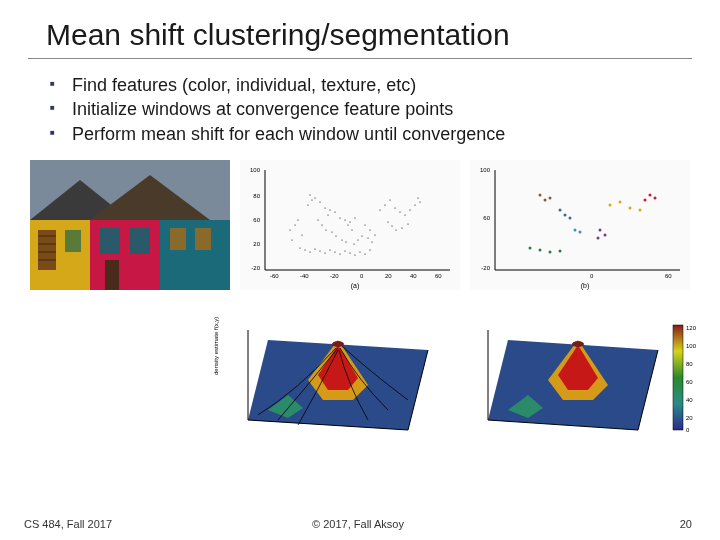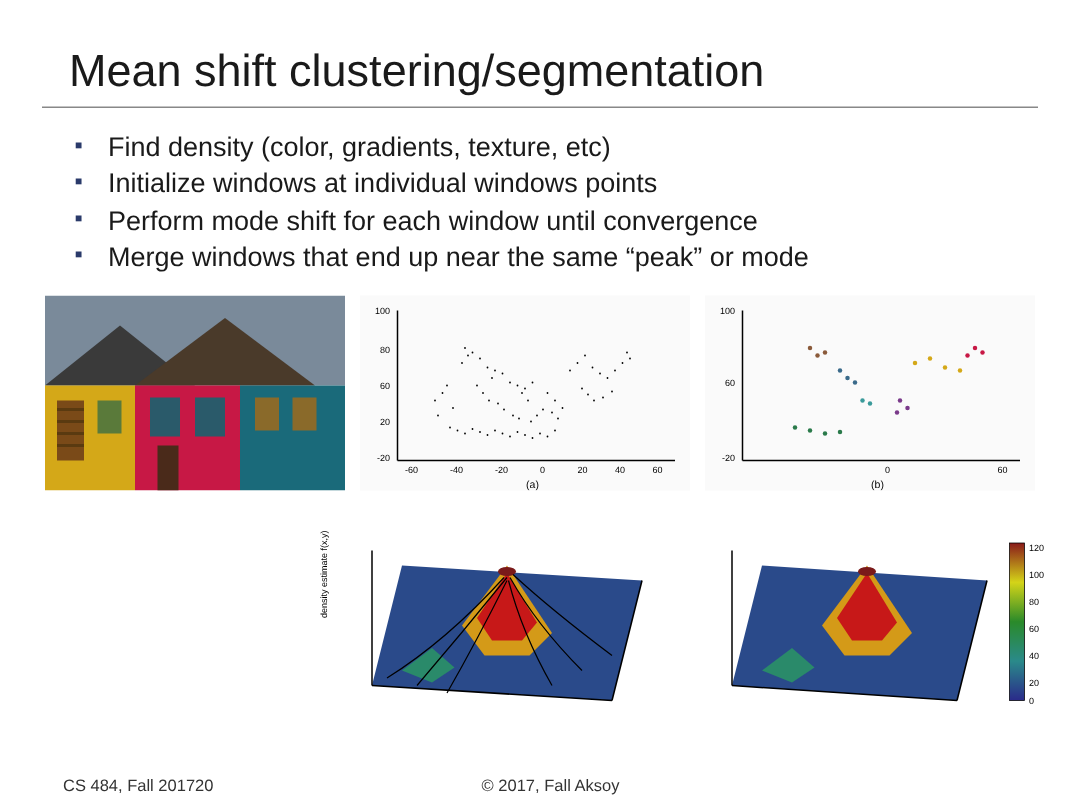--- a/index.html
+++ b/index.html
@@ -7,21 +7,21 @@
     width: 720px;
     height: 540px;
     font-family: Verdana, Arial, sans-serif;
     background: #ffffff;
     position: relative;
     overflow: hidden;
   }
   .slide {
     width: 100%;
     height: 100%;
-    padding: 31px 28px 12px 28px;
+    padding: 18px 28px 12px 28px;
     position: relative;
   }
   .title {
     font-size: 30px;
     font-weight: 400;
     color: #1a1a1a;
     margin-bottom: 6px;
     margin-left: 18px;
   }
   .rule {
@@ -57,43 +57,43 @@
   }
   .img-house { width: 200px; height: 130px; }
   .img-scatter { width: 220px; height: 130px; background: #fafafa; position: relative; }
   .img-scatter2 { width: 220px; height: 130px; background: #fafafa; position: relative; }
   .images-row2 { display: flex; gap: 10px; margin-left: 180px; }
   .img-surf1 { width: 240px; height: 150px; }
   .img-surf2 { width: 240px; height: 150px; }
   .footer {
     position: absolute;
     bottom: 10px;
-    left: 42px;
+    left: 24px;
     right: 28px;
     display: flex;
+    justify-content: space-between;
     font-size: 11px;
     color: #333;
   }
   .footer .center { position: absolute; left: 50%; transform: translateX(-50%); }
   
   .house-svg { width: 100%; height: 100%; display: block; }
 </style>
 </head>
 <body>
 
 <div class="slide">
 
   <h1 class="title">Mean shift clustering/segmentation</h1>
   <hr class="rule">
 
   <ul class="bullets">
-    <li>Find density (color, gradients, texture, etc)</li>
-    <li>Initialize windows at individual windows points</li>
-    <li>Perform mode shift for each window until convergence</li>
-    <li>Merge windows that end up near the same “peak” or mode</li>
+    <li>Find features (color, individual, texture, etc)</li>
+    <li>Initialize windows at convergence feature points</li>
+    <li>Perform mean shift for each window until convergence</li>
   </ul>
 
   <div class="images-row">
     <div class="img-house">
       <svg class="house-svg" viewBox="0 0 200 130">
         <rect x="0" y="0" width="200" height="60" fill="#7a8a9a"></rect>
         <polygon points="0,60 50,20 100,60" fill="#3a3a3a"></polygon>
         <polygon points="60,60 120,15 180,60" fill="#4a3a2a"></polygon>
         <rect x="0" y="60" width="60" height="70" fill="#d4a818"></rect>
         <rect x="60" y="60" width="70" height="70" fill="#c71845"></rect>

